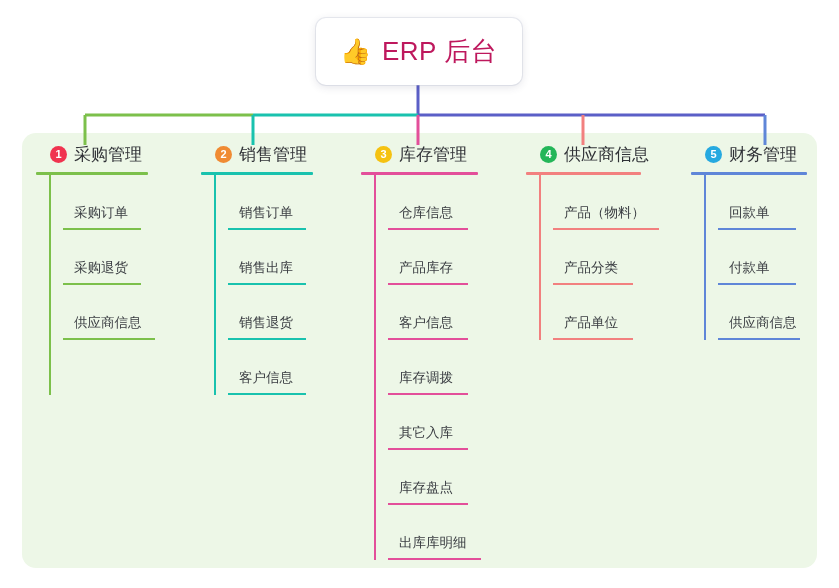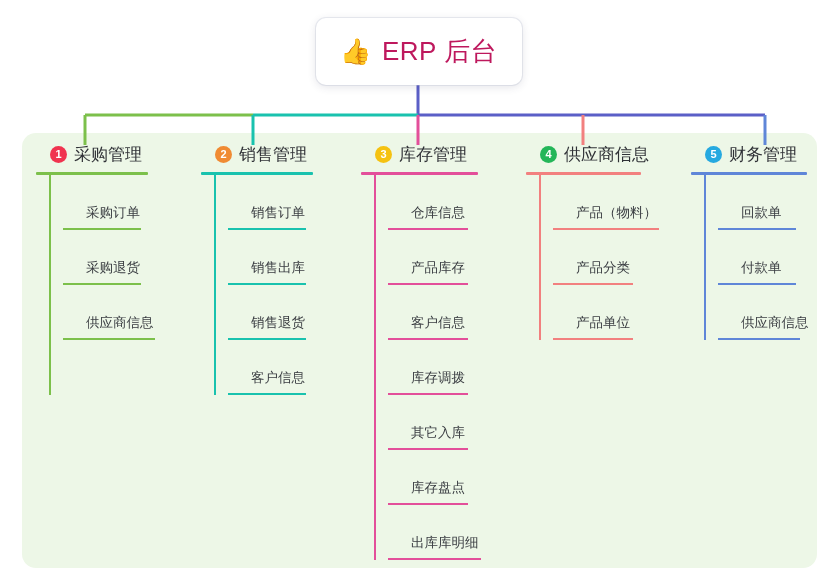--- a/index.html
+++ b/index.html
@@ -124,21 +124,20 @@
     height: 55px;
     box-sizing: border-box;
   }
   .child-label {
     position: absolute;
     left: 24px;
     bottom: 8px;
     font-size: 13.5px;
     color: #3a3d42;
     white-space: nowrap;
-    margin-left: 12px;
   }
   .child-rule {
     position: absolute;
     left: 13px;
     bottom: 0;
     height: 1.6px;
   }
 
   
   .c0 { left: 36px;  }

